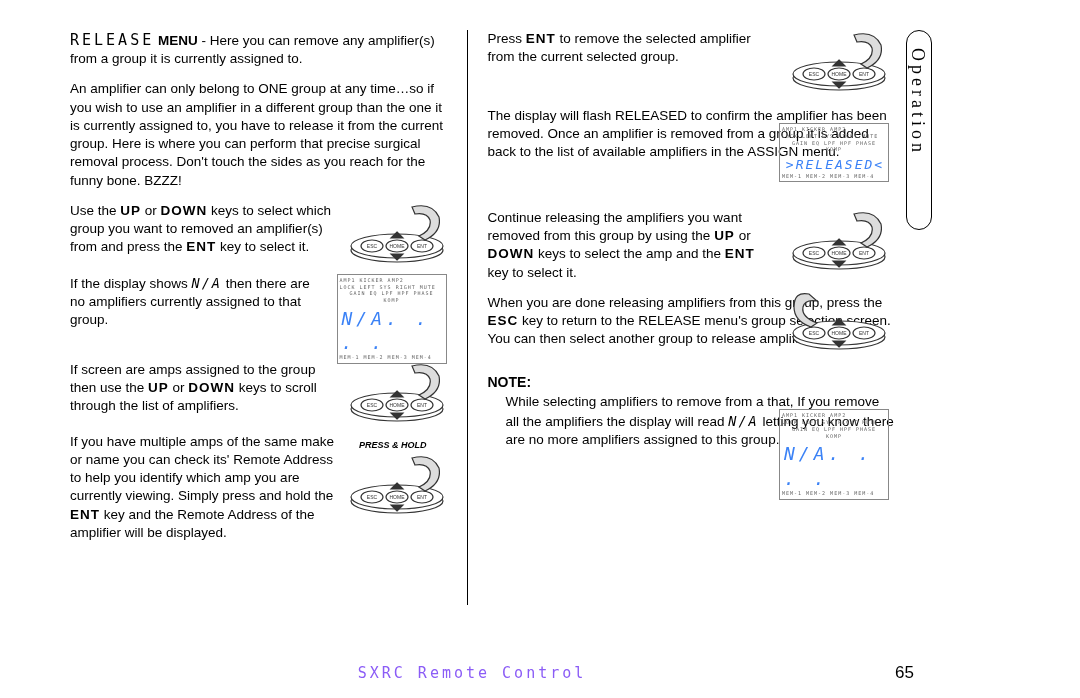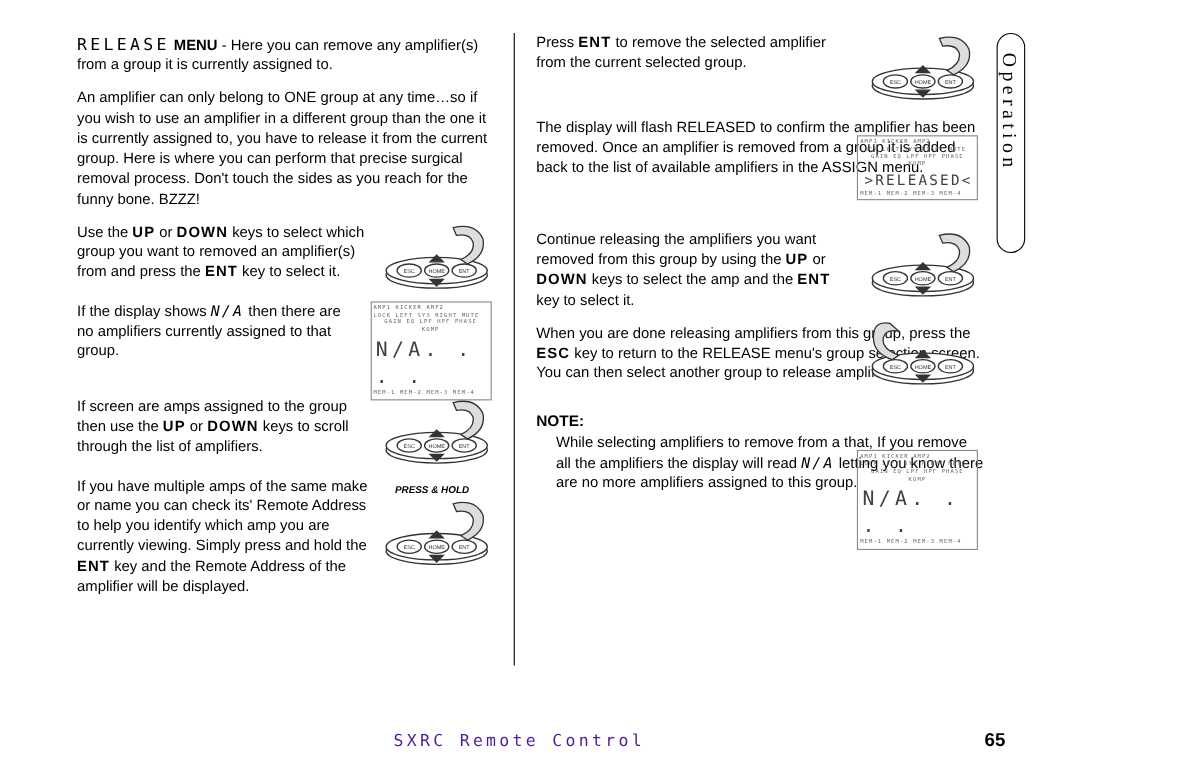--- a/index.html
+++ b/index.html
@@ -86,21 +86,22 @@
   .lcd-line {
     display: flex;
     justify-content: space-between;
     font-size: 5px;
     color: #666;
     letter-spacing: 1px;
   }
   .lcd-big {
     font-size: 18px;
     letter-spacing: 4px;
-    color: #404040;
+    font-style: italic;
+    color: #3b82f6;
     margin: 3px 0 -1px 0;
     text-align: left;
     padding-left: 2px;
   }
   .press-hold {
     position: absolute;
     right: 20px;
     top: -12px;
     font-size: 9px;
     font-weight: bold;
@@ -136,24 +137,24 @@
     justify-content: space-between;
     align-items: center;
     padding: 0 30px;
   }
   .footer-title {
     font-family: monospace;
     letter-spacing: 3px;
     font-size: 15px;
     text-align: center;
     flex: 1;
-    color: #4c1d95;
+    color: #8b5cf6;
   }
   .footer-page {
-    font-weight: bold;
+    font-weight: normal;
     font-size: 17px;
     width: 40px;
     text-align: right;
   }
   .footer-spacer {
     width: 40px;
   }
   .note-heading {
     font-weight: bold;
     font-size: 14px;

